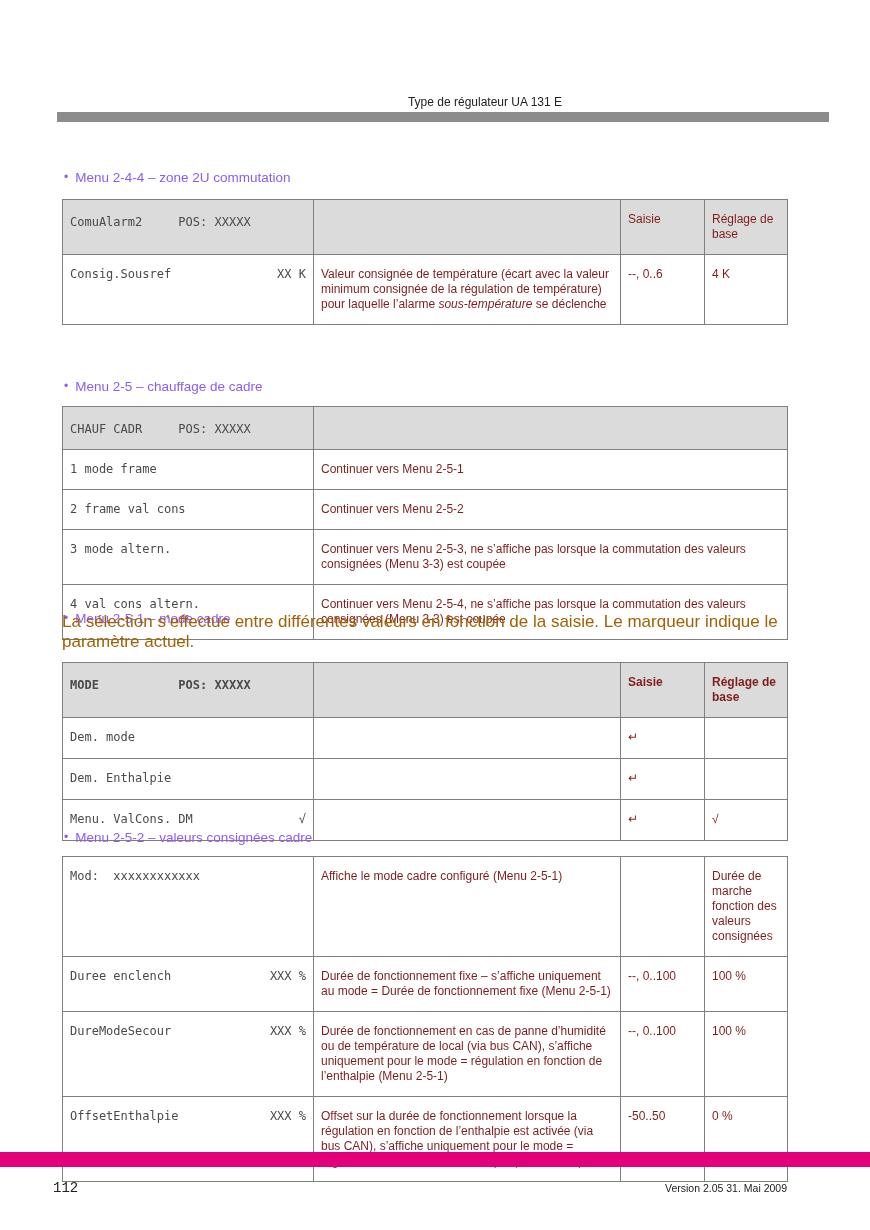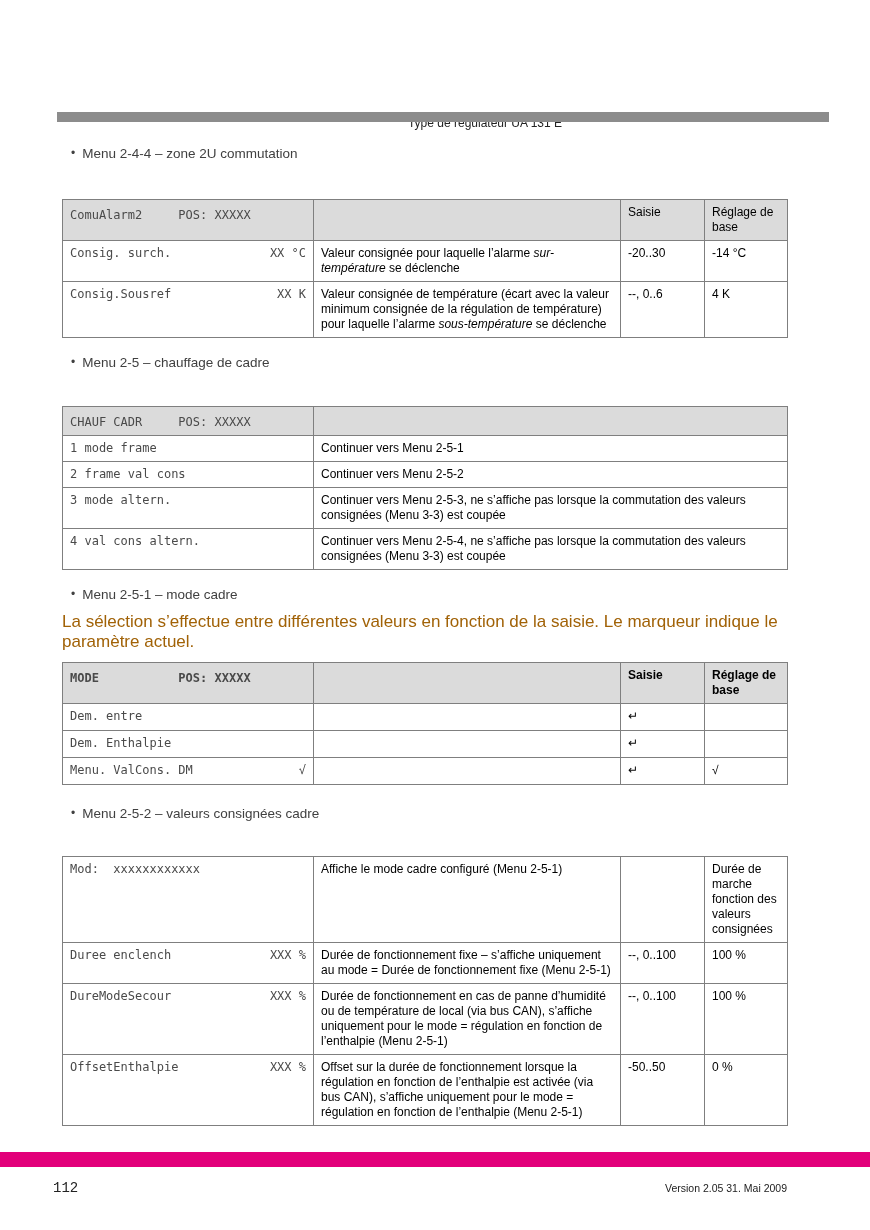--- a/index.html
+++ b/index.html
@@ -4,44 +4,44 @@
 <style>
   html,body { margin:0; padding:0; }
   body {
     width:870px; height:1230px; position:relative; background:#ffffff;
     font-family:"Liberation Sans", sans-serif; color:#111;
     -webkit-font-smoothing:antialiased;
   }
   .abs { position:absolute; }
 
   
-  .doc-title { top:95px; left:100px; width:770px; text-align:center; font-size:12px; color:#222;margin-top:21px; }
+  .doc-title { top:95px; left:100px; width:770px; text-align:center; font-size:12px; color:#222; }
   .header-rule { top:112px; left:57px; width:772px; height:10px; background:#8c8c8c; }
 
   
-  .section-heading { left:71px; font-size:13.5px; color:#404040; }
+  .section-heading { left:64px; font-size:13.5px; color:#8b5cf6;margin-top:24px; }
   .section-heading .bullet { margin-right:7px; font-size:12px; position:relative; top:-1px; }
   .body-paragraph { left:62px; width:795px; font-size:17px; color:#a16207; }
 
   
   table.t { border-collapse:collapse; table-layout:fixed; position:absolute; left:62px; }
   table.t4col { width:725px; }
   table.t2col { width:725px;border-radius:9px; }
-  table.t td { border:1px solid #7f7f7f; vertical-align:top; padding:5px 7px; overflow:hidden; }
+  table.t td { border:1px solid #7f7f7f; vertical-align:top; padding:12px 7px; overflow:hidden; }
   table.t tr.hd td { background:#dbdbdb; }
   .t4col col.c1 { width:251px; }
   .t4col col.c2 { width:307px; }
   .t4col col.c3 { width:84px; }
   .t4col col.c4 { width:83px; }
   .t2col col.c1 { width:251px; }
   .t2col col.c2 { width:474px; }
 
   .mono { font-family:"DejaVu Sans Mono","Liberation Mono",monospace; font-size:12px; color:#4a4a4a; }
   .pre  { white-space:pre; }
-  .sans { font-family:"Liberation Sans",sans-serif; font-size:12px; line-height:15px; color:#000000; }
+  .sans { font-family:"Liberation Sans",sans-serif; font-size:12px; line-height:15px; color:#7f1d1d; }
   .flexcell { display:flex; justify-content:space-between; }
 
   
   .h37 td { height:27px; }
   .h24 td { height:14px; }
   .h36 td { height:26px;font-weight:bold; }
   .h25 td { height:15px; }
   .h26 td { height:16px; }
   .h38 td { height:28px; }
   .h51 td { height:41px; }
@@ -71,31 +71,20 @@
       <col class="c3">
       <col class="c4">
     </colgroup>
   <tbody>
   <tr class="hd h37">
     <td><span class="mono pre">ComuAlarm2     POS: XXXXX</span></td>
     <td></td>
     <td class="sans">Saisie</td>
     <td class="sans">Réglage de base</td>
   </tr>
-  <tr class="h38">
-    <td>
-          <div class="mono flexcell">
-            <span>Consig. surch.</span>
-            <span>XX °C</span>
-          </div>
-        </td>
-    <td class="sans">Valeur consignée pour laquelle l’alarme <i>sur-température</i> se déclenche</td>
-    <td class="sans">-20..30</td>
-    <td class="sans">-14 °C</td>
-  </tr>
   <tr class="h51">
     <td>
           <div class="mono flexcell">
             <span>Consig.Sousref</span>
             <span>XX K</span>
           </div>
         </td>
     <td class="sans">Valeur consignée de température (écart avec la valeur minimum consignée de la régulation de température) pour laquelle l’alarme <i>sous-température</i> se déclenche</td>
     <td class="sans">--, 0..6</td>
     <td class="sans">4 K</td>
@@ -151,21 +140,21 @@
   <tbody>
   <tr class="hd h36">
     <td><span class="mono pre">MODE           POS: XXXXX</span></td>
     <td></td>
     <td class="sans">Saisie</td>
     <td class="sans">Réglage de base</td>
   </tr>
   <tr class="h26">
     <td>
           <div class="mono flexcell">
-            <span>Dem. entre</span>
+            <span>Dem. mode</span>
             <span></span>
           </div>
         </td>
     <td class="sans"></td>
     <td class="sans"><span>↵</span></td>
     <td class="sans"></td>
   </tr>
   <tr class="h26">
     <td>
           <div class="mono flexcell">

